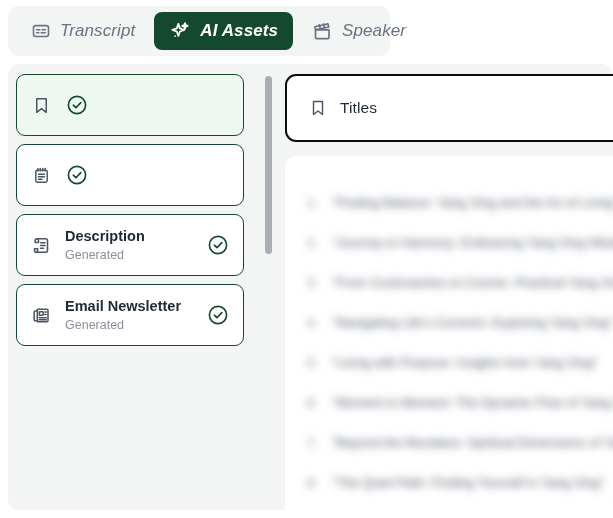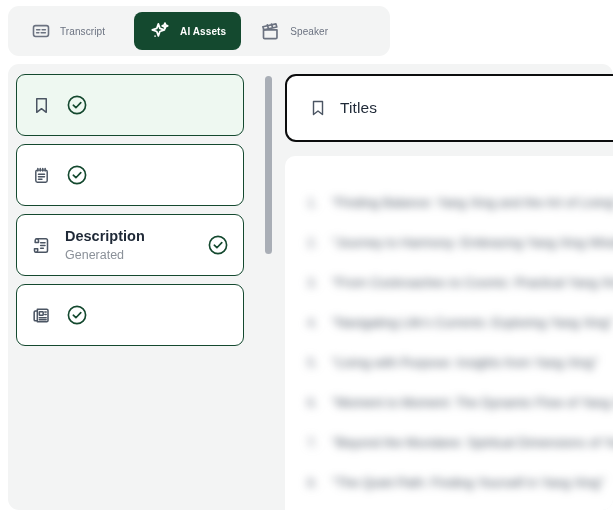--- a/index.html
+++ b/index.html
@@ -40,28 +40,28 @@
     gap: 9px;
     height: 38px;
     padding: 0 15px;
     border-radius: 8px;
     cursor: pointer;
     background: transparent;
     border: none;
     font-family: "Liberation Sans", sans-serif;
   }
   .tab .tab-label {
-    font-size: 10px;
+    font-size: 17px;
     color: #6b7280;
     letter-spacing: 0.1px;
     white-space: nowrap;
+    font-style: italic;
   }
   .tab.active {
     background: #14492f;
-    margin-left: 10px;
   }
   .tab.active .tab-label {
     color: #ffffff;
     font-weight: bold;
   }
   .tab .ticon { display: block; flex: 0 0 auto; }
   .tab .ticon svg { display: block; }
 
   
   .body-region {
@@ -324,20 +324,24 @@
           <svg width="20" height="21" viewBox="0 0 24 24" fill="none" stroke="#4b5563" stroke-width="1.85" stroke-linecap="round" stroke-linejoin="round">
             <path d="M7.6 4.4 h11.2 a1.6 1.6 0 0 1 1.6 1.6 v12 a1.6 1.6 0 0 1 -1.6 1.6 H7.6 Z"></path>
             <path d="M7.6 6.6 H5.2 a1.4 1.4 0 0 0 -1.4 1.4 v9 a1.4 1.4 0 0 0 1.4 1.4 h2.4"></path>
             <rect x="10" y="7.4" width="4.6" height="4.4" rx="0.7"></rect>
             <line x1="16.6" y1="7.8" x2="18.2" y2="7.8"></line>
             <line x1="16.6" y1="10.8" x2="18.2" y2="10.8"></line>
             <line x1="10" y1="14.6" x2="18.2" y2="14.6"></line>
             <line x1="10" y1="17" x2="18.2" y2="17"></line>
           </svg>
         </span>
+        <span class="asset-texts">
+          <span class="asset-title">Email Newsletter</span>
+          <span class="asset-sub">Generated</span>
+        </span>
         <span class="check-wrap">
           <svg width="24" height="24" viewBox="0 0 24 24" fill="none" stroke="#14492f" stroke-width="1.65" stroke-linecap="round" stroke-linejoin="round">
             <circle cx="12" cy="12" r="8.6"></circle>
             <path d="M8.3 12.2 L10.9 14.7 L15.8 9.6"></path>
           </svg>
         </span>
       </div>
 
     </div>
 

